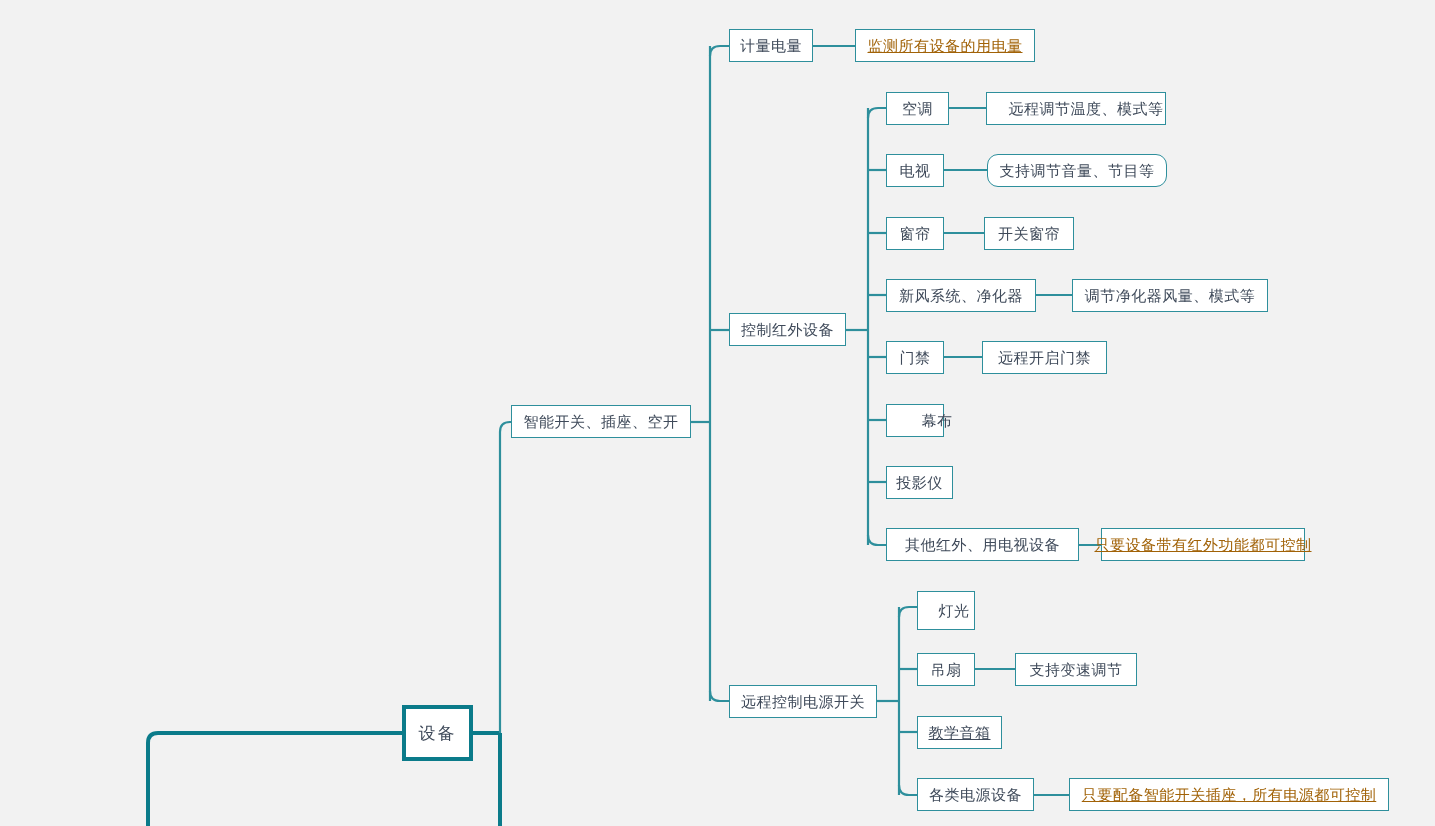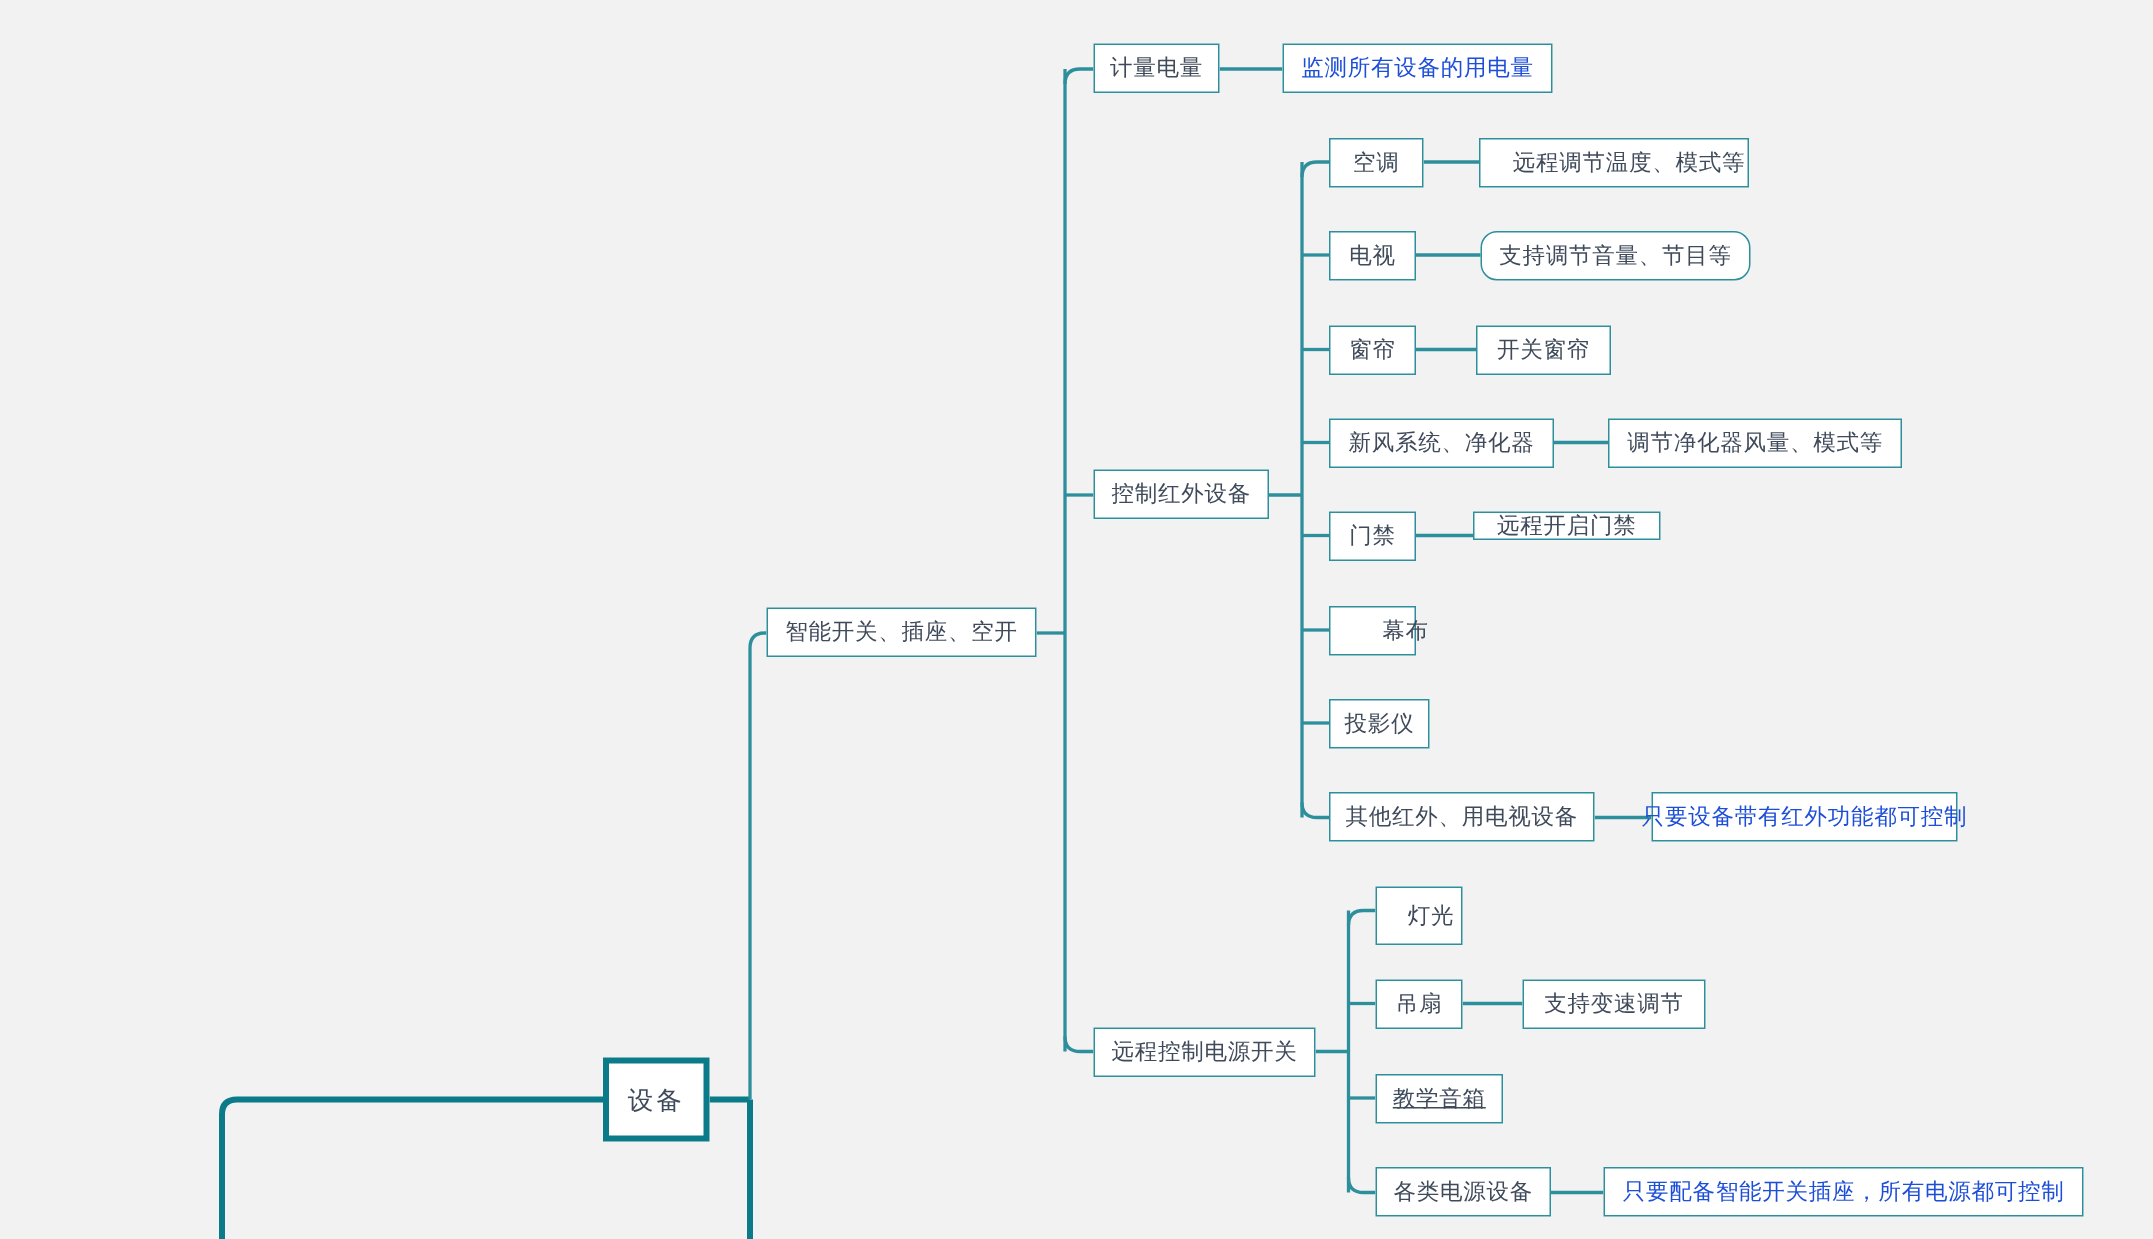--- a/index.html
+++ b/index.html
@@ -44,21 +44,22 @@
   .node.root {
     border: 4px solid #0b7b8a;
     font-size: 17px;
     letter-spacing: 2px;
   }
   .node.branch {
     border-width: 1px;
     font-size: 15px;
   }
   .node.note-red {
-    color: #1d4ed8;
+    color: #a16207;
+    text-decoration: underline;
   }
   .node-label {
     display: block;
     text-align: right;
   }
 </style>
 </head>
 <body>
 
 <div id="mindmap">
@@ -163,33 +164,33 @@
   <div class="node" style="left:886px; top:279px; width:150px; height:33px;">
     <span class="node-label">新风系统、净化器</span>
   </div>
   <div class="node" style="left:1072px; top:279px; width:196px; height:33px;">
     <span class="node-label">调节净化器风量、模式等</span>
   </div>
 
   <div class="node" style="left:886px; top:341px; width:58px; height:33px;">
     <span class="node-label">门禁</span>
   </div>
-  <div class="node" style="left:982px; top:341px; width:125px; height:19px;">
+  <div class="node" style="left:982px; top:341px; width:125px; height:33px;">
     <span class="node-label">远程开启门禁</span>
   </div>
 
   <div class="node" style="left:886px; top:404px; width:58px; height:33px;padding-left:44px;">
     <span class="node-label">幕布</span>
   </div>
 
   <div class="node" style="left:886px; top:466px; width:67px; height:33px;">
     <span class="node-label">投影仪</span>
   </div>
 
-  <div class="node" style="left:886px; top:528px; width:177px; height:33px;">
+  <div class="node" style="left:886px; top:528px; width:193px; height:33px;">
     <span class="node-label">其他红外、用电视设备</span>
   </div>
   <div class="node note-red" style="left:1101px; top:528px; width:204px; height:33px;">
     <span class="node-label">只要设备带有红外功能都可控制</span>
   </div>
 
   <div class="node branch" style="left:729px; top:685px; width:148px; height:33px;">
     <span class="node-label">远程控制电源开关</span>
   </div>
 

